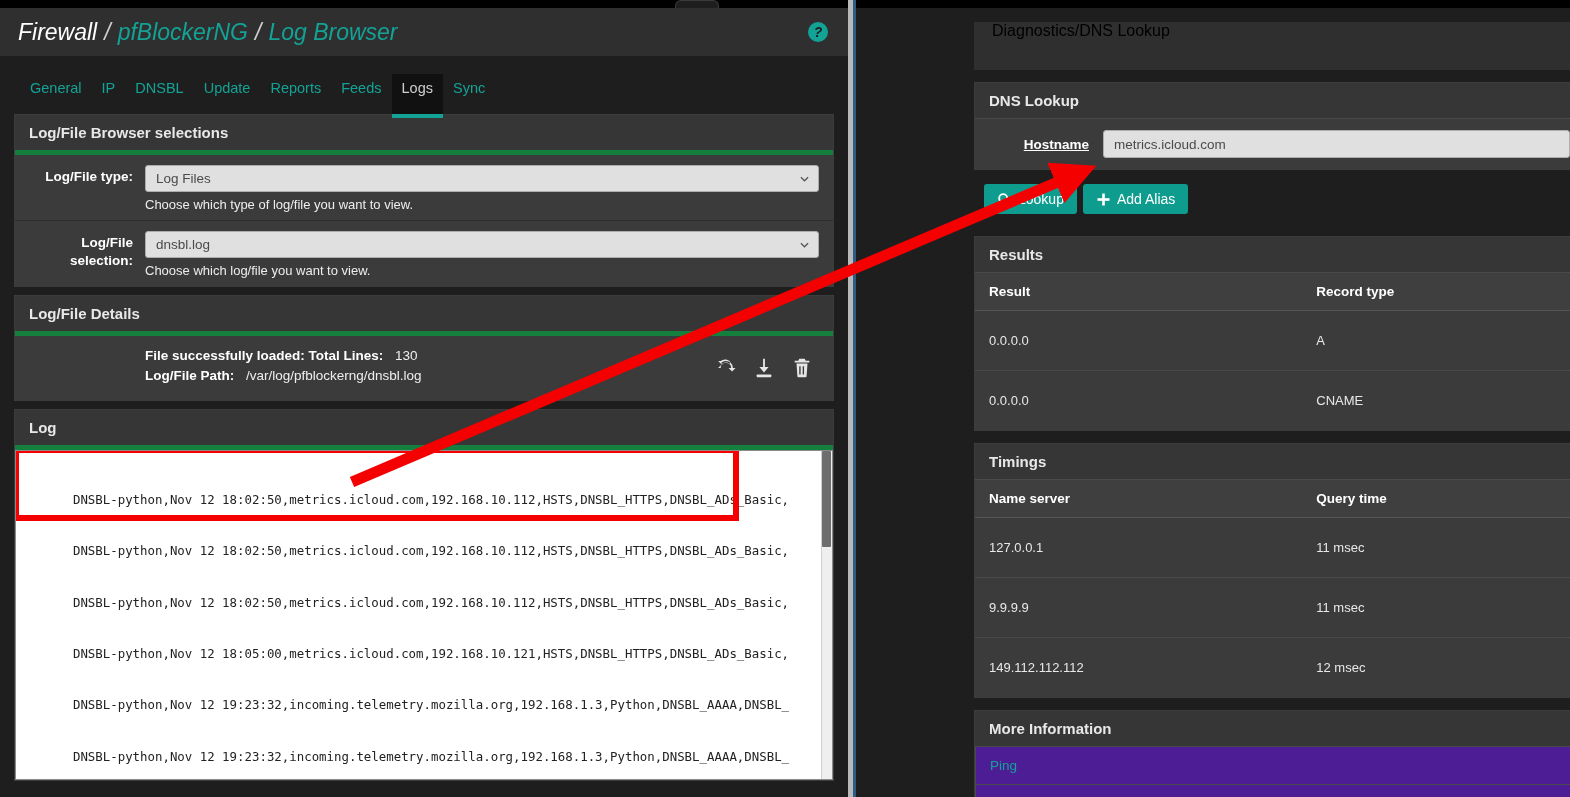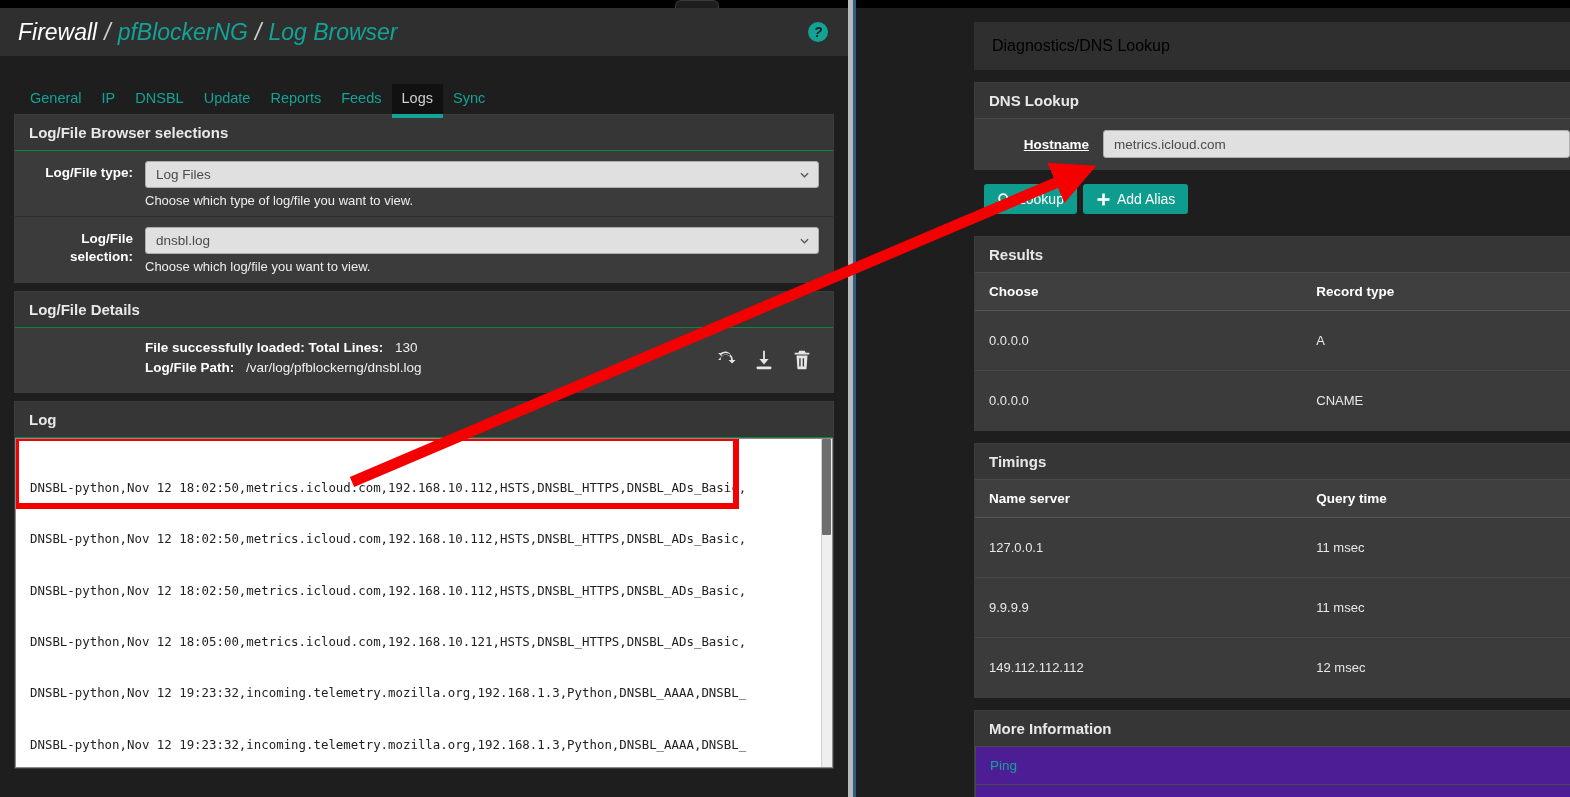--- a/index.html
+++ b/index.html
@@ -63,21 +63,21 @@
     position: absolute; right: 20px; top: 50%; transform: translateY(-50%);
     width: 20px; height: 20px; border-radius: 50%;
     background: #13a396; color: #1e1e1e;
     font-size: 14px; font-weight: bold;
     display: flex; align-items: center; justify-content: center;
     line-height: 1;
   }
 
   
   .tabrow {
-    display: flex; align-items: flex-end;
+    display: flex; 
     padding: 18px 20px 0 20px;
     height: 58px;
   }
   .tabitem {
     color: #13a396; font-size: 14.5px;
     padding: 6px 10px 8px 10px;
     position: relative;
     white-space: nowrap;
   }
   .tabitem.active {
@@ -88,21 +88,21 @@
     content: ""; position: absolute; left: 0; right: 0; bottom: -4px;
     height: 4px; background: #13a396;
   }
 
   
   .panel { margin: 0 14px 8px 14px; border: 1px solid #3c3c3c; }
   .panel-head {
     background: #363636; color: #e8e8e8;
     font-size: 15px; font-weight: bold;
     padding: 9px 14px;
-    border-bottom: 1px solid #15803d;
+    border-bottom: 5px solid #15803d;
   }
   .panel-body { background: #3b3b3b; }
 
   .formrow {
     display: flex; padding: 10px 0 8px 0;
     border-bottom: 1px solid #2d2d2d;
     background: #3b3b3b;
   }
   .formrow:last-child { border-bottom: none; }
   .flabel {
@@ -138,20 +138,21 @@
   .dicon svg { display: block; width: 22px; height: 22px; fill: #e6e6e6; }
 
   
   .log-panel { margin: 6px 14px 0 14px; border: 1px solid #3c3c3c; }
   .log-area {
     position: relative;
     background: #ffffff;
     height: 330px;
     overflow: hidden;
     border: 1px solid #8a8a8a;
+    text-align: center;
   }
   .log-lines {
     font-family: "DejaVu Sans Mono", monospace;
     font-size: 12.4px;
     line-height: 17.1px;
     color: #222222;
     white-space: pre;
     padding: 6px 0 0 14px;
   }
   .log-scrollbar {
@@ -171,21 +172,21 @@
     pointer-events: none;
   }
 
   
   .arrow-layer {
     position: absolute; left: 0; top: 0; width: 1570px; height: 797px;
     pointer-events: none;
   }
   .r-crumb {
     background: #2f2f2f; height: 48px;
-    display: flex; align-items: center; padding: 0 18px;
+    display: flex; padding: 0 18px;
     margin: 14px 0 0 118px;
   }
   .rpanel { margin: 12px 0 0 118px; border: 1px solid #3c3c3c; border-right: none; }
   .rpanel-head {
     background: #363636; color: #e8e8e8; font-size: 15px; font-weight: bold;
     padding: 9px 14px; border-bottom: 1px solid #4a4a4a;
   }
   .hostrow {
     background: #3b3b3b; display: flex; align-items: center;
     padding: 11px 0 11px 0;
@@ -400,21 +401,21 @@
           </svg>
         <span>Add Alias</span>
       </div>
     </div>
 
     <div class="rpanel">
       <div class="rpanel-head">Results</div>
       <table class="rtable">
         <thead>
           <tr>
-            <th class="col-a">Choose</th>
+            <th class="col-a">Result</th>
             <th>Record type</th>
           </tr>
         </thead>
         <tbody>
           <tr>
             <td>0.0.0.0</td>
             <td>A</td>
           </tr>
           <tr>
             <td>0.0.0.0</td>

